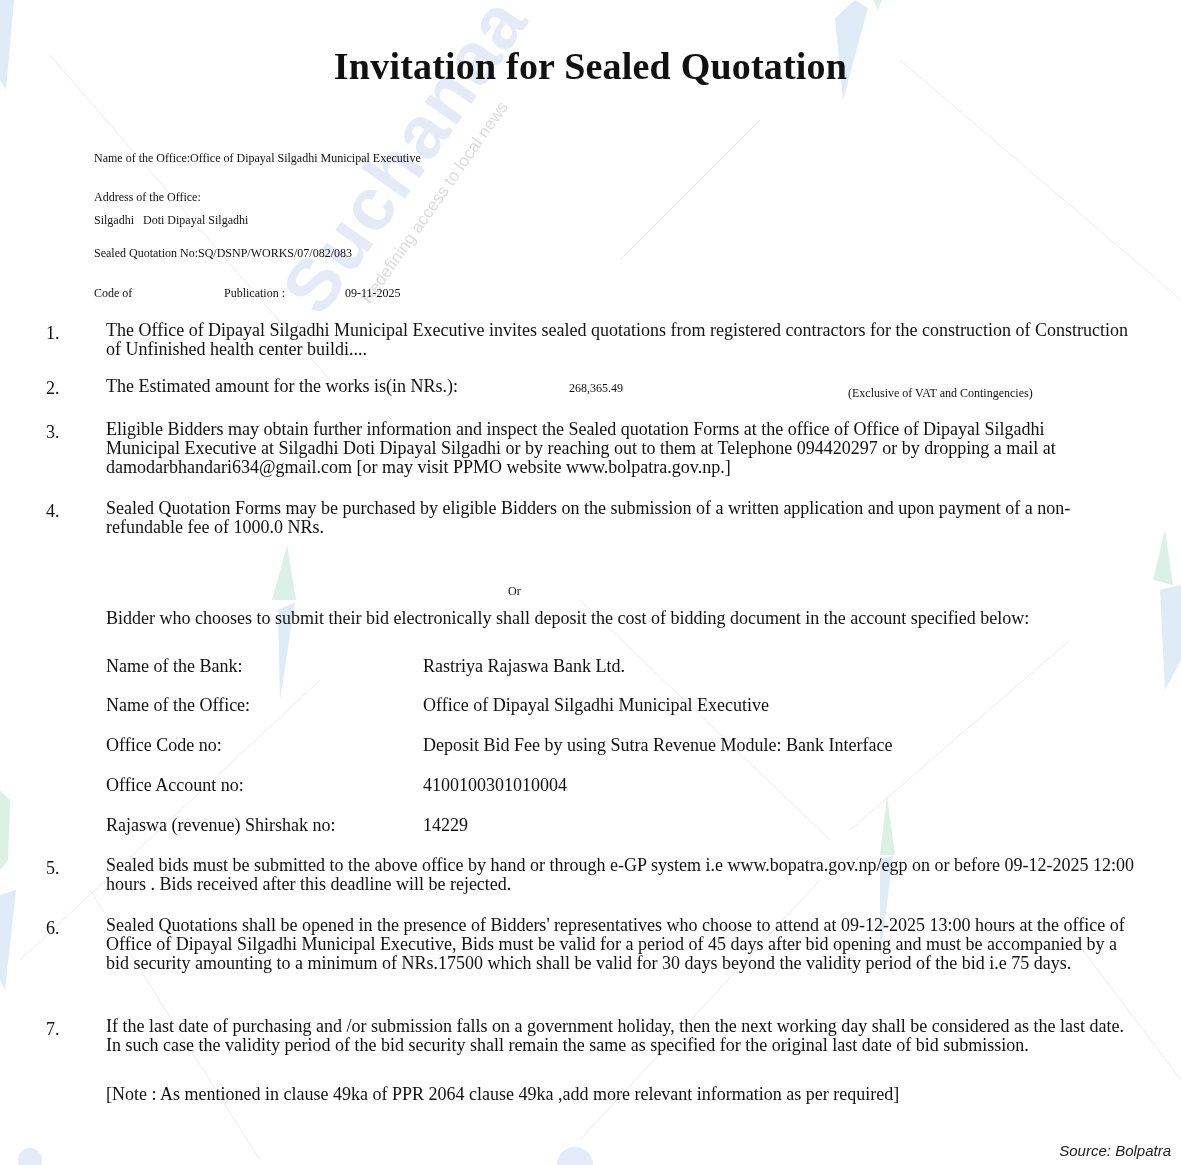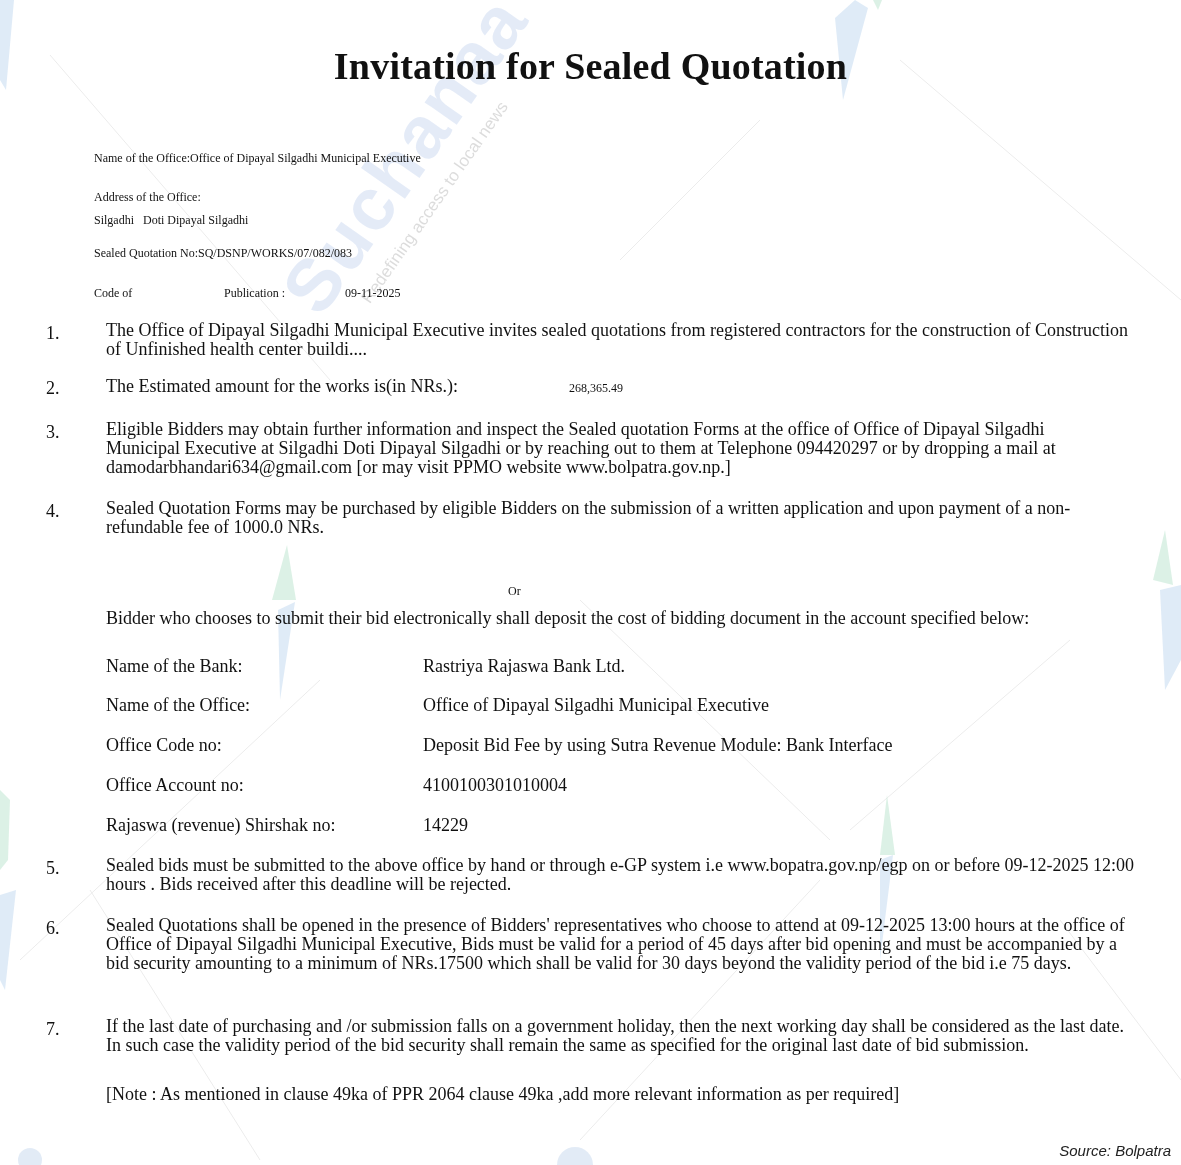--- a/index.html
+++ b/index.html
@@ -77,20 +77,21 @@
   <div class="line" style="top:282px">Code of</div>
   <div class="line" style="top:282px; left:176px">Publication :</div>
   <div class="line" style="top:282px; left:297px">09-11-2025</div>
 
   <div class="num" style="top:322px">1.</div>
   <div class="para" style="top:321px">The Office of Dipayal Silgadhi Municipal Executive invites sealed quotations from registered contractors for the construction of Construction of Unfinished health center buildi....</div>
 
   <div class="num" style="top:377px">2.</div>
   <div class="para" style="top:377px; width:400px">The Estimated amount for the works is(in NRs.):</div>
   <div class="line" style="top:377px; left:521px">268,365.49</div>
+  <div class="line" style="top:382px; left:800px">(Exclusive of VAT and Contingencies)</div>
 
   <div class="num" style="top:421px">3.</div>
   <div class="para" style="top:420px; width:1000px">Eligible Bidders may obtain further information and inspect the Sealed quotation Forms at the office of Office of Dipayal Silgadhi Municipal Executive at Silgadhi   Doti Dipayal Silgadhi or by reaching out to them at Telephone 094420297 or by dropping a mail at damodarbhandari634@gmail.com [or may visit PPMO website www.bolpatra.gov.np.]</div>
 
   <div class="num" style="top:500px">4.</div>
   <div class="para" style="top:499px">Sealed Quotation Forms may be purchased by eligible Bidders on the submission of a written application and upon payment of a non-refundable fee of 1000.0 NRs.</div>
 
   <div class="line" style="top:580px; left:460px">Or</div>
 
   <div class="para" style="top:609px; width:1060px">Bidder who chooses to submit their bid electronically shall deposit the cost of bidding document in the account specified below:</div>

